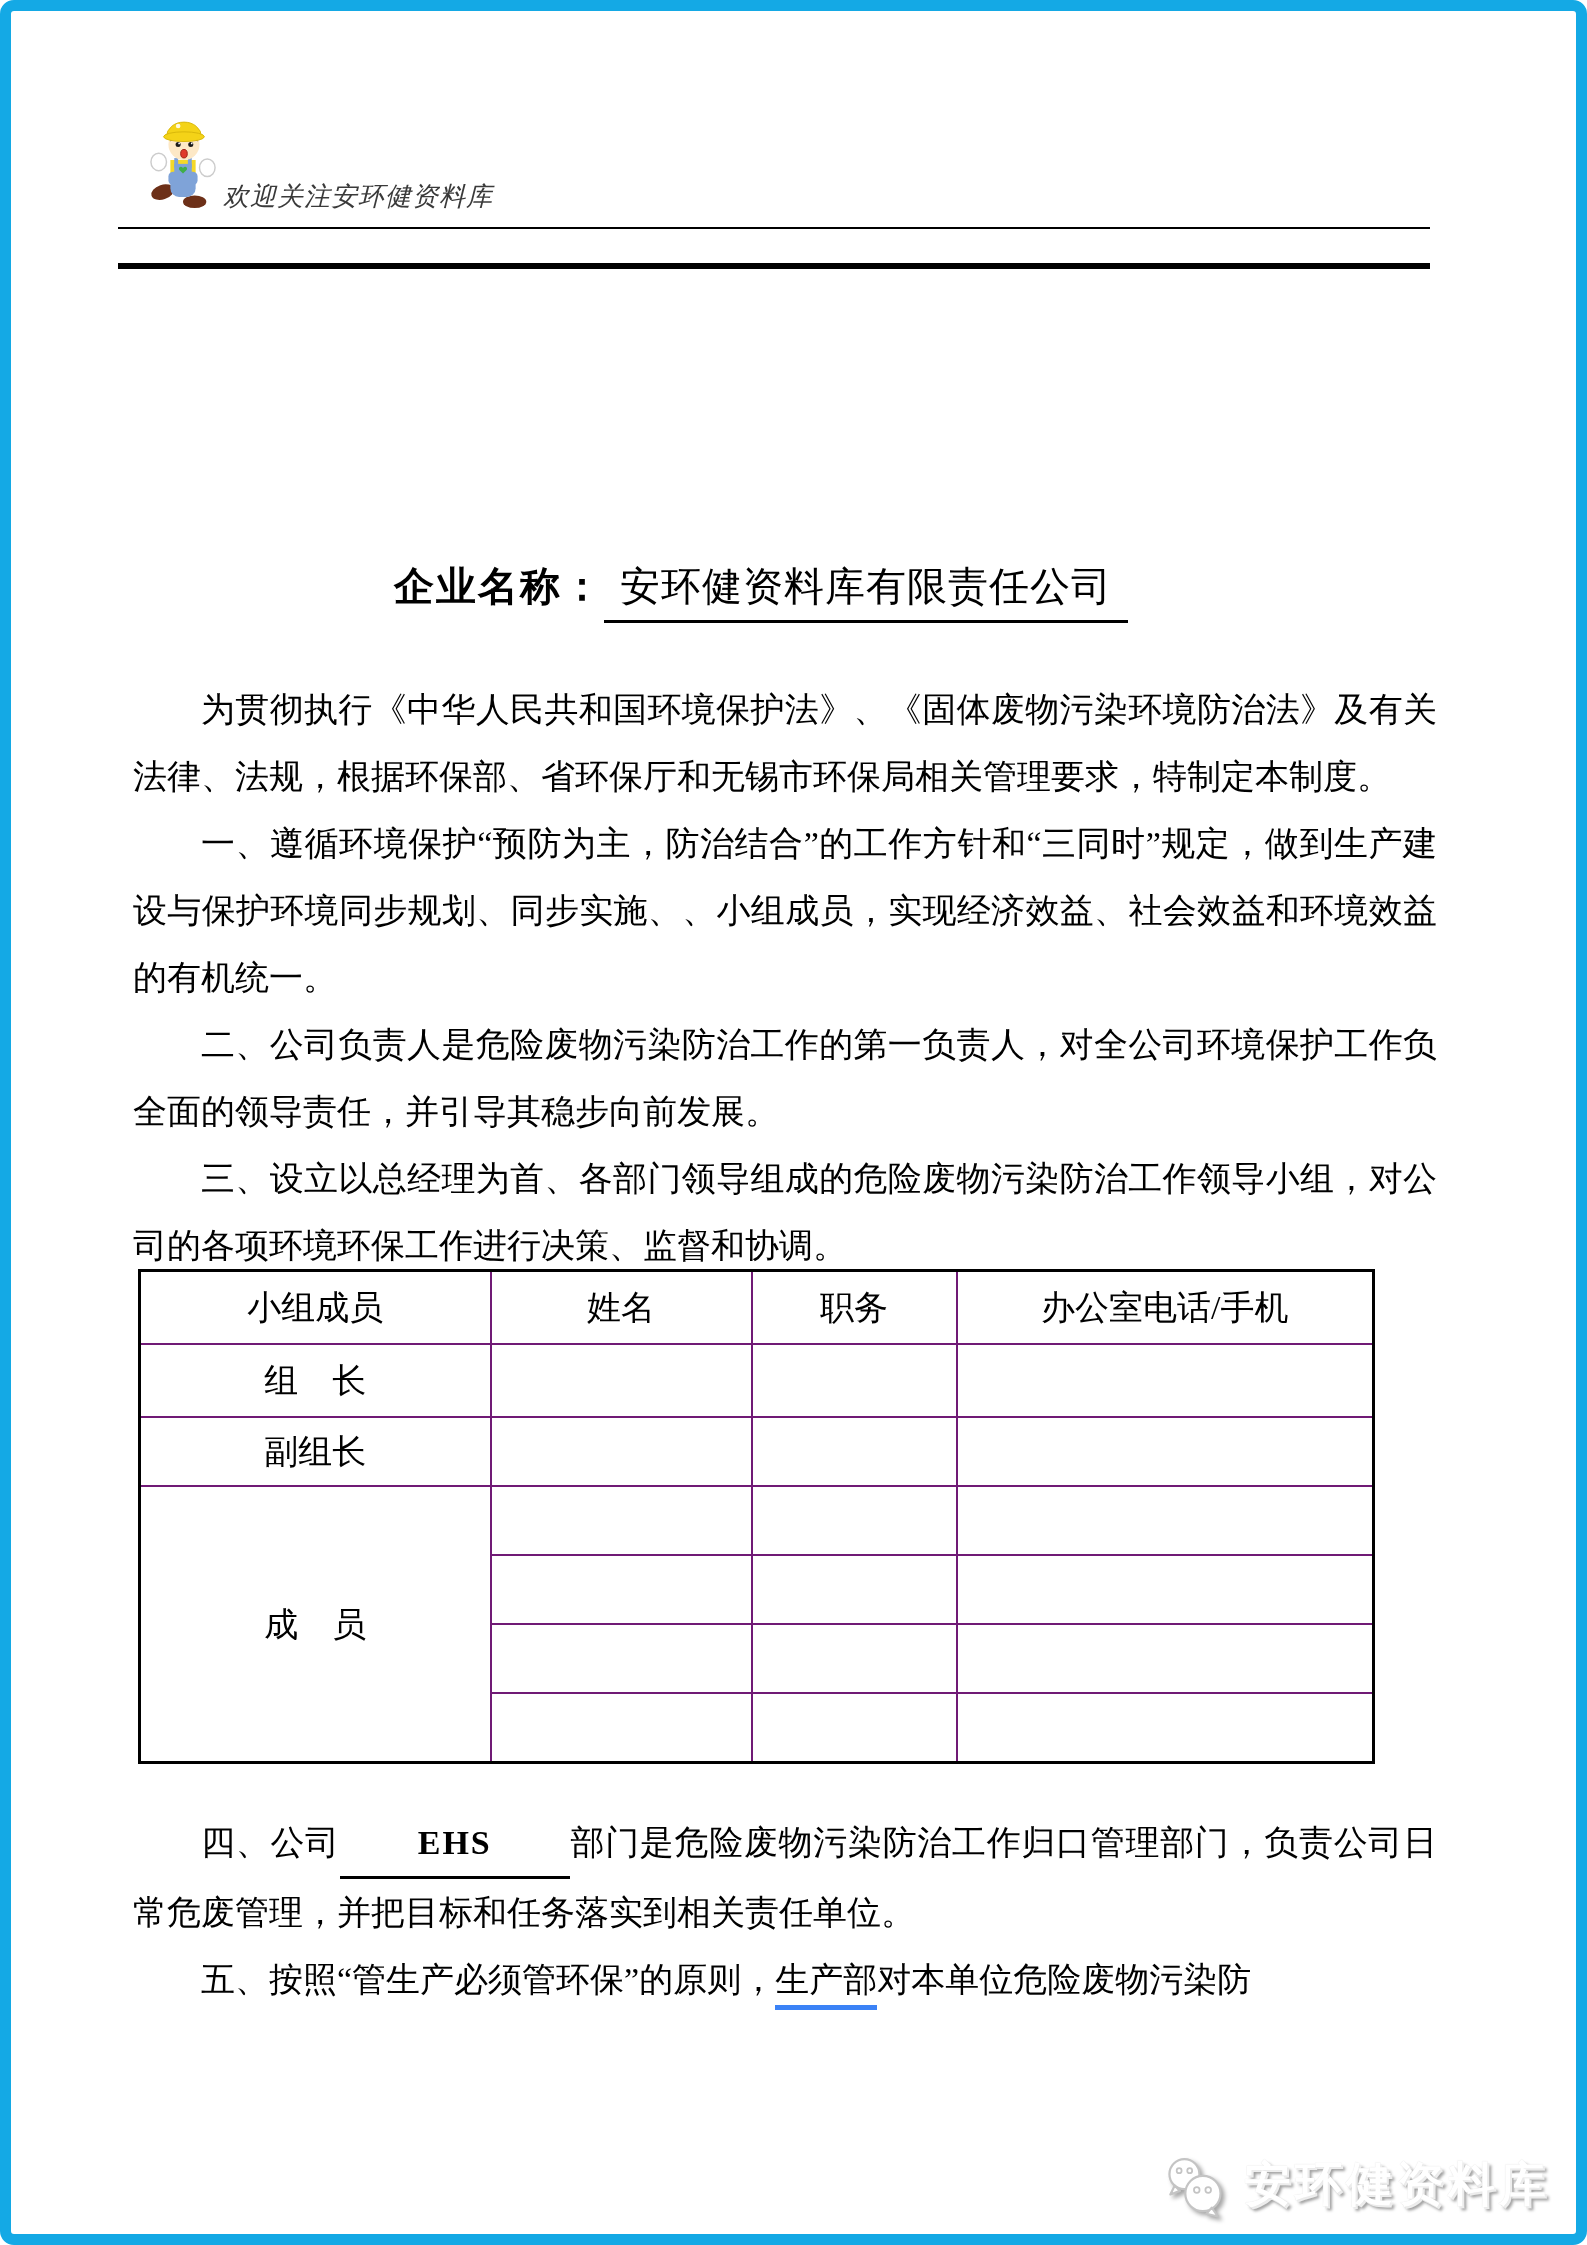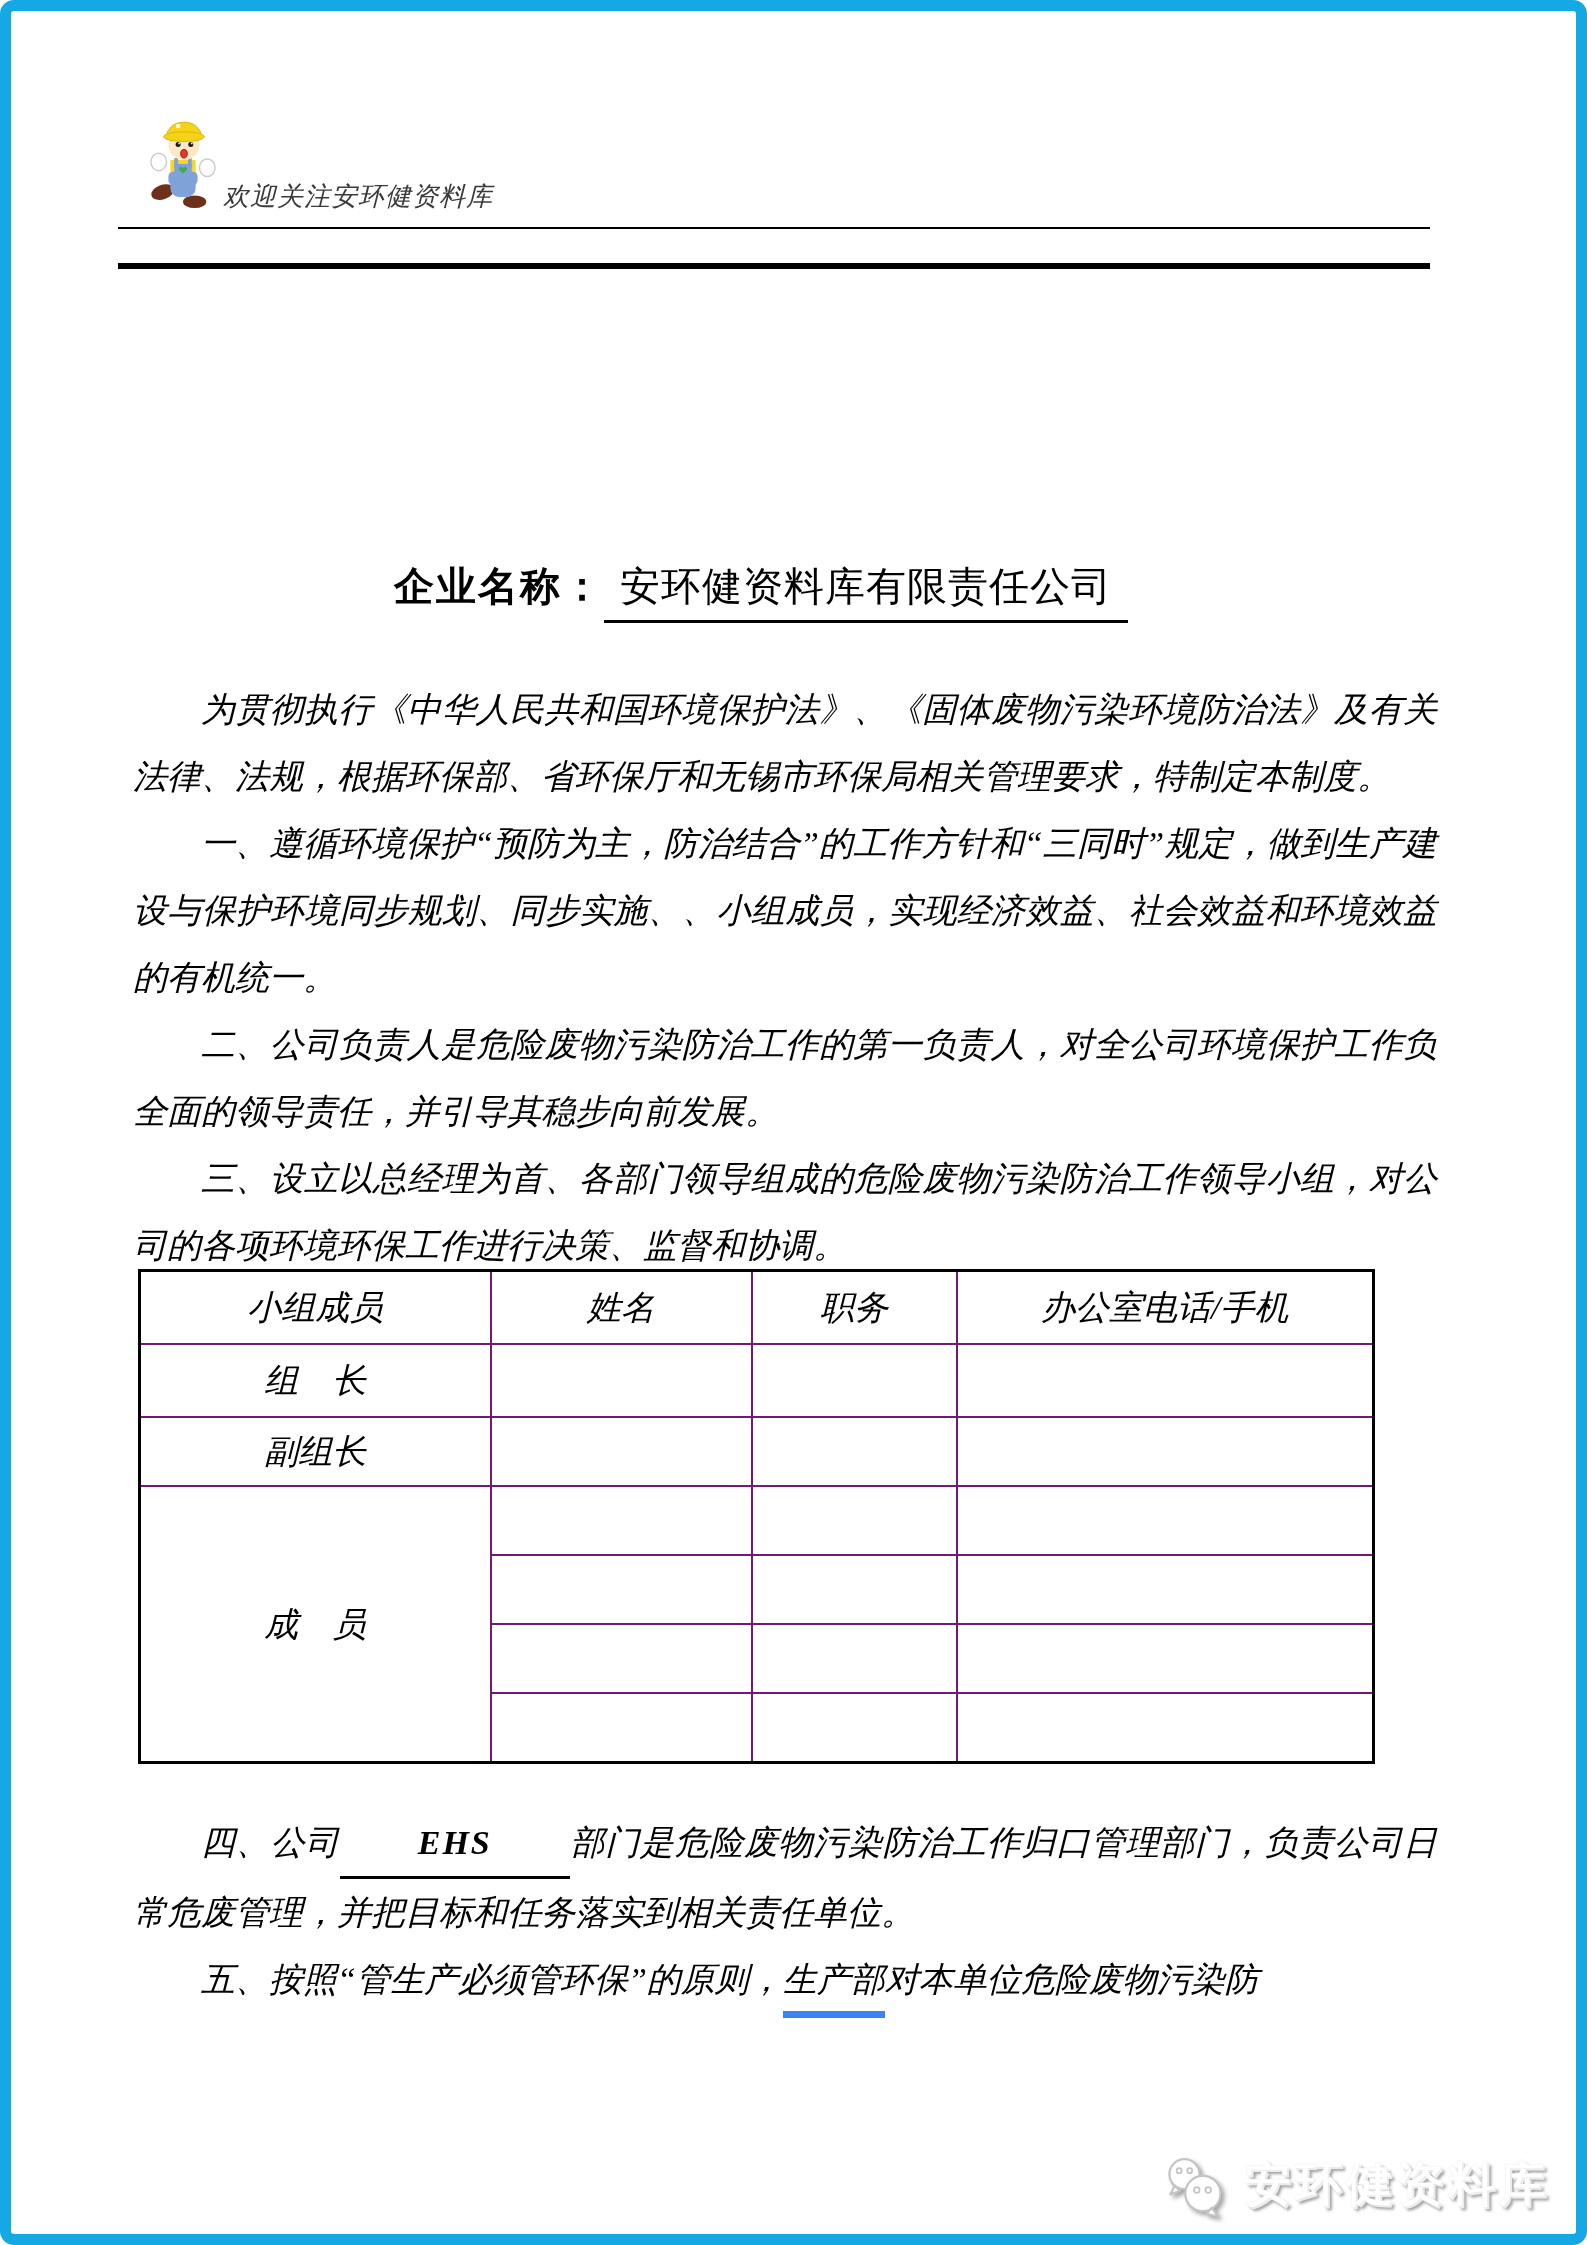--- a/index.html
+++ b/index.html
@@ -38,31 +38,31 @@
   .company-name {
     display:inline-block;
     border-bottom:3px solid #000;
     padding:0 16px 6px 16px;
     letter-spacing:1px;
   }
 
   
   .body-flow {
     position:absolute; left:122px; top:665px; width:1304px;
-    font-size:34px; line-height:67px; text-align:justify;font-style:italic;
+    font-size:34px; line-height:67px; text-align:justify;
   }
   .para { margin:0; text-indent:2em; }
 
   .blank-line {
     display:inline-block; width:230px; text-align:center; text-indent:0;
     border-bottom:3px solid #000;
     font-weight:700; letter-spacing:2px;
     font-family:"Liberation Serif","DejaVu Serif",serif;
   }
-  .dept-underline { border-bottom:7px solid #3b82f6; padding-bottom:13px; }
+  .dept-underline { border-bottom:5px solid #3b82f6; padding-bottom:7px; }
 
   
   .leader-table {
     border-collapse:collapse; table-layout:fixed;
     width:1234px; margin:-10px 0 0 5px;
     border:3px solid #000;
     font-size:34px;
   }
   .leader-table th, .leader-table td {
     border:2px solid #701a75; padding:0; text-align:center; vertical-align:middle;

